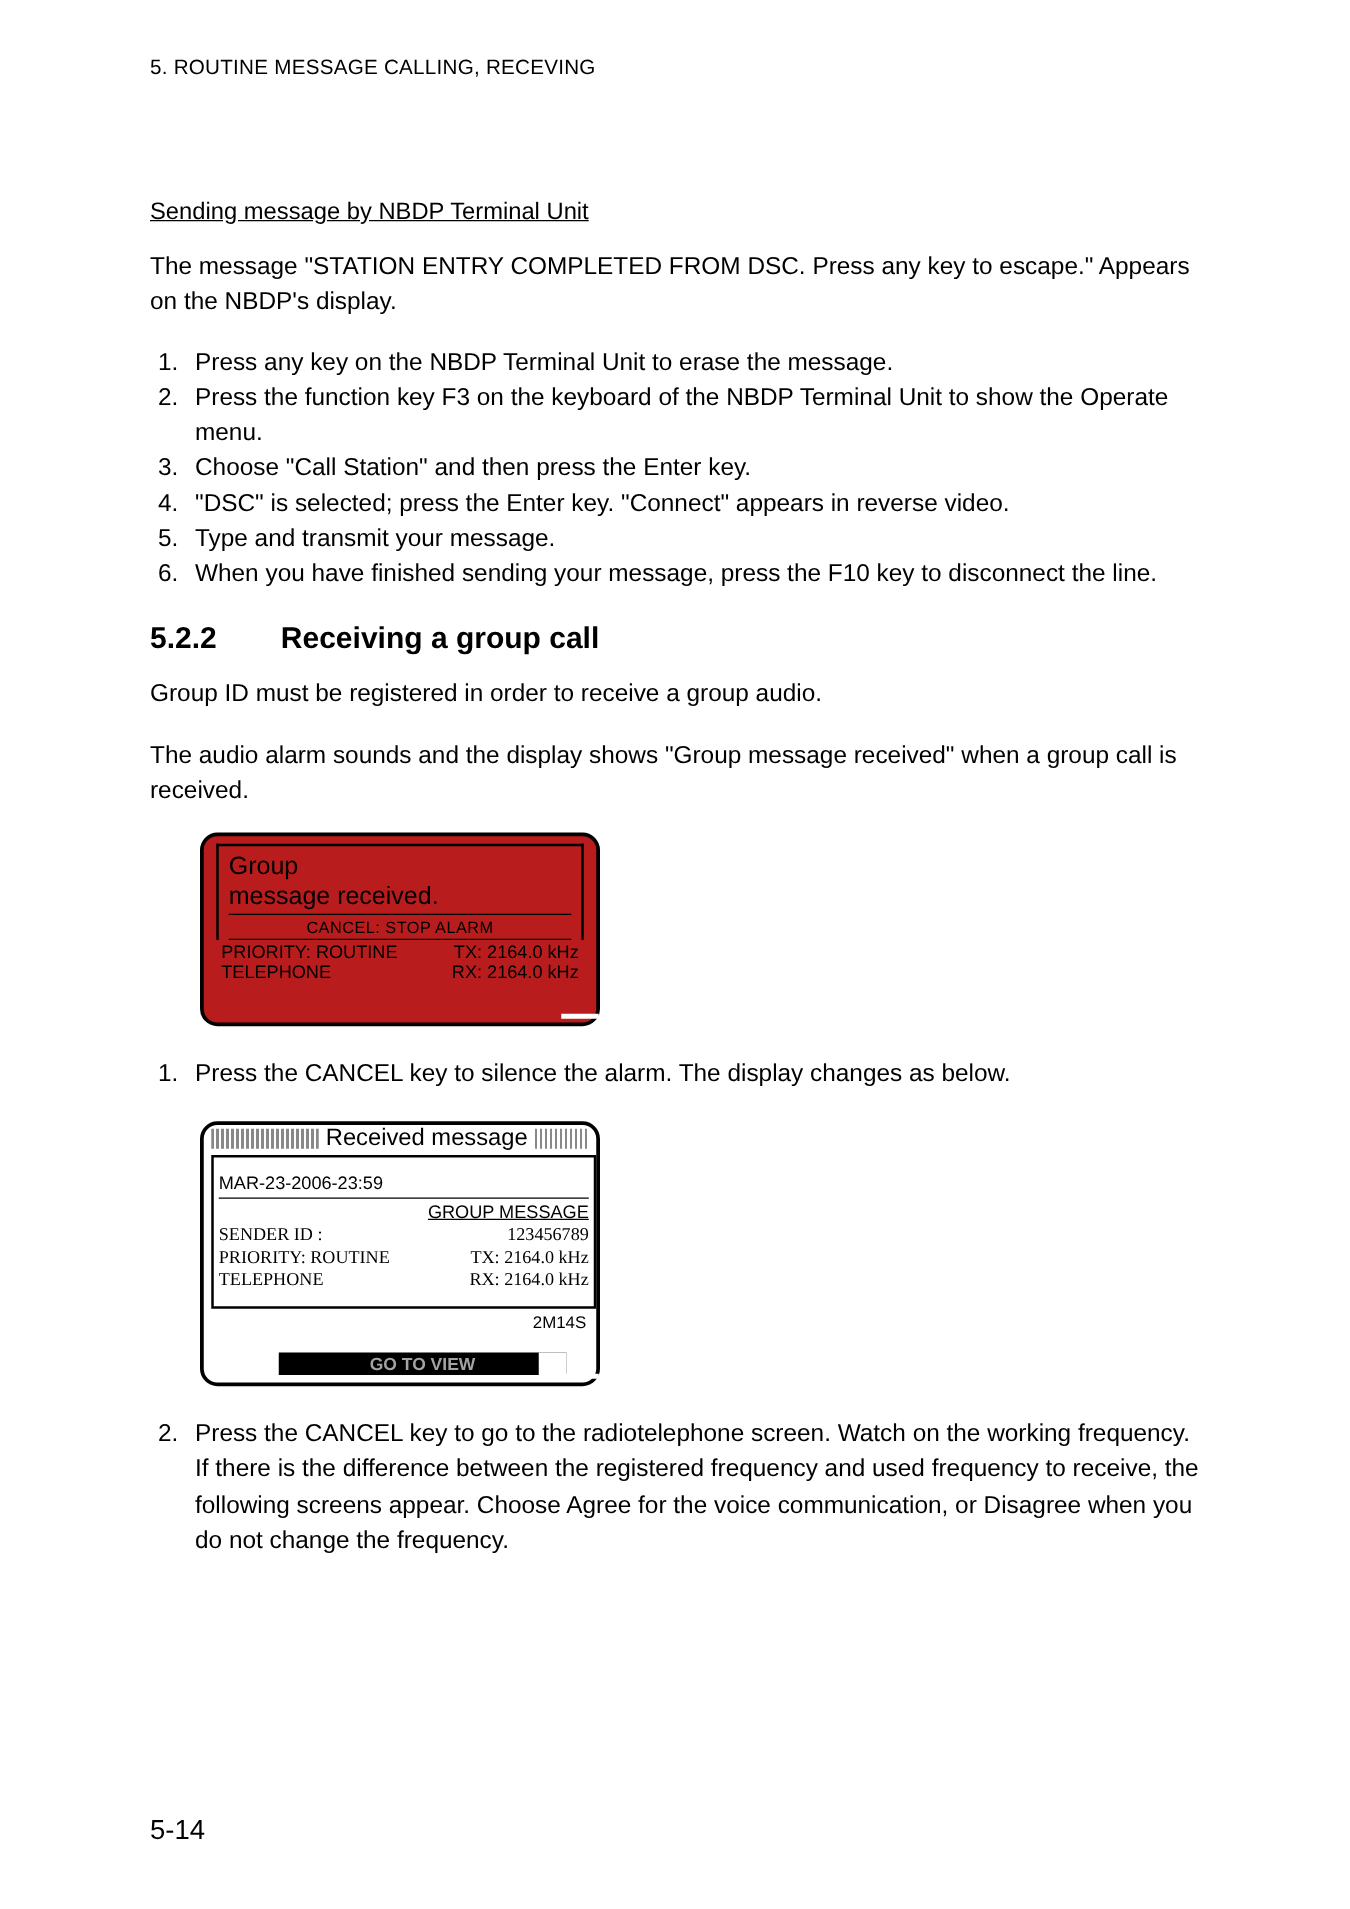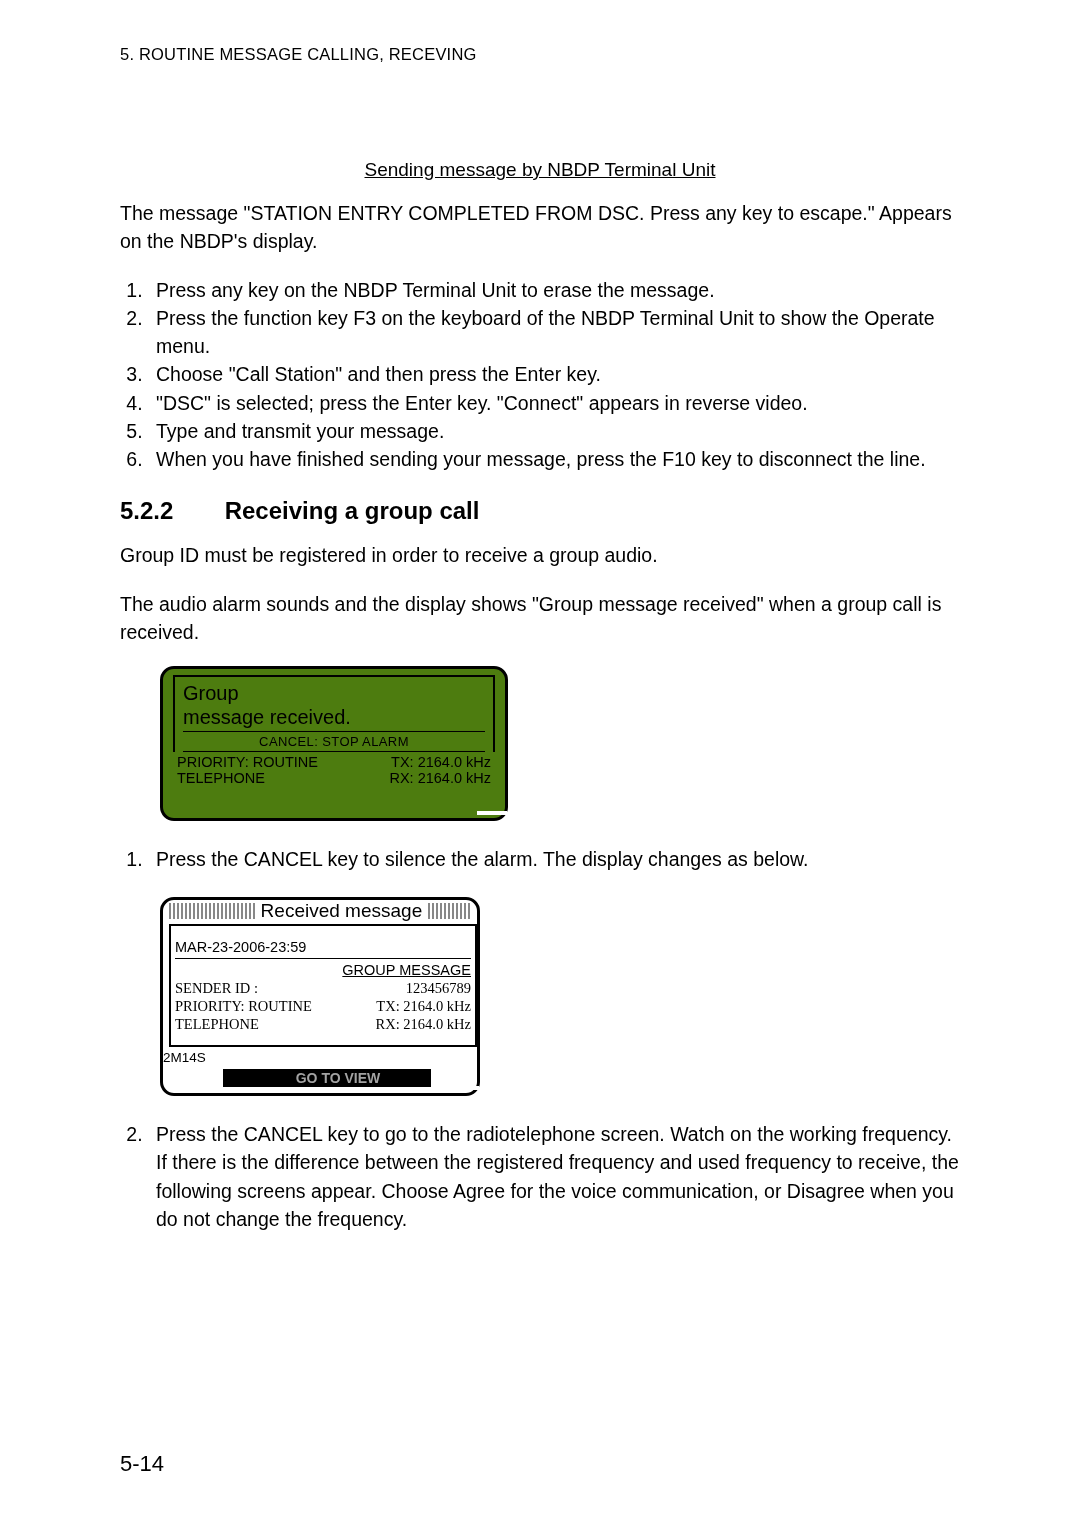--- a/index.html
+++ b/index.html
@@ -14,21 +14,20 @@
   }
   .header-text {
     font-size: 16.5px;
     letter-spacing: 0.2px;
   }
   .intro-heading {
     text-decoration: underline;
     font-size: 19px;
     margin-top: 95px;
     margin-bottom: 18px;
-    text-align: center;
   }
   .para {
     font-size: 19.5px;
     line-height: 1.45;
     margin-bottom: 20px;
   }
   ol.steps {
     font-size: 19.5px;
     line-height: 1.45;
     padding-left: 28px;
@@ -40,23 +39,23 @@
   }
   .sec-heading {
     font-size: 24px;
     font-weight: bold;
     margin-bottom: 16px;
   }
   .sec-num { display: inline-block; width: 98px; }
   .display-box {
     border: 3px solid #000;
     border-radius: 14px;
-    width: 348px;
+    width: 320px;
     margin: 10px 0 24px 40px;
-    background: #4d7c0f;
+    background: #b91c1c;
     position: relative;
   }
   .display-tab {
     position: absolute;
     right: -2px;
     bottom: 3px;
     width: 30px;
     height: 4px;
     background: #fff;
   }
@@ -122,21 +121,21 @@
   .rcv-body {
     border: 2px solid #000;
     margin: 2px 0 2px 6px;
     padding: 12px 4px;
     font-size: 14.5px;
     line-height: 1.25;
   }
   .rcv-date { border-bottom: 1px solid #000; padding-bottom: 1px; margin-bottom: 2px; }
   .rcv-grp { text-decoration: underline; text-align: right; }
   .rcv-row { display:flex; justify-content: space-between; font-family: Liberation Serif, serif; }
-  .rcv-time { font-size: 13.5px; padding: 1px 8px 4px 0; }
+  .rcv-time { text-align: right; font-size: 13.5px; padding: 1px 8px 17px 0; }
   .pg-num {
     position: absolute;
     bottom: 50px;
     left: 120px;
     font-size: 22px;
   }
 </style>
 </head>
 <body>
 

